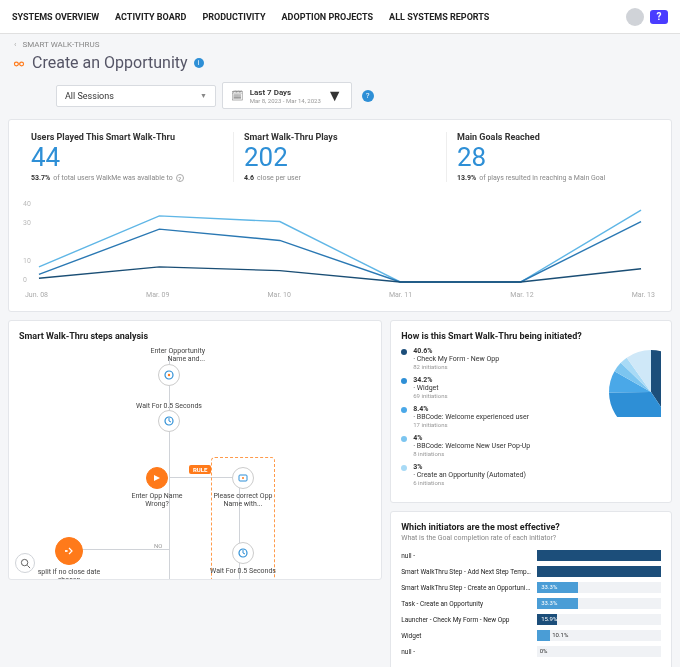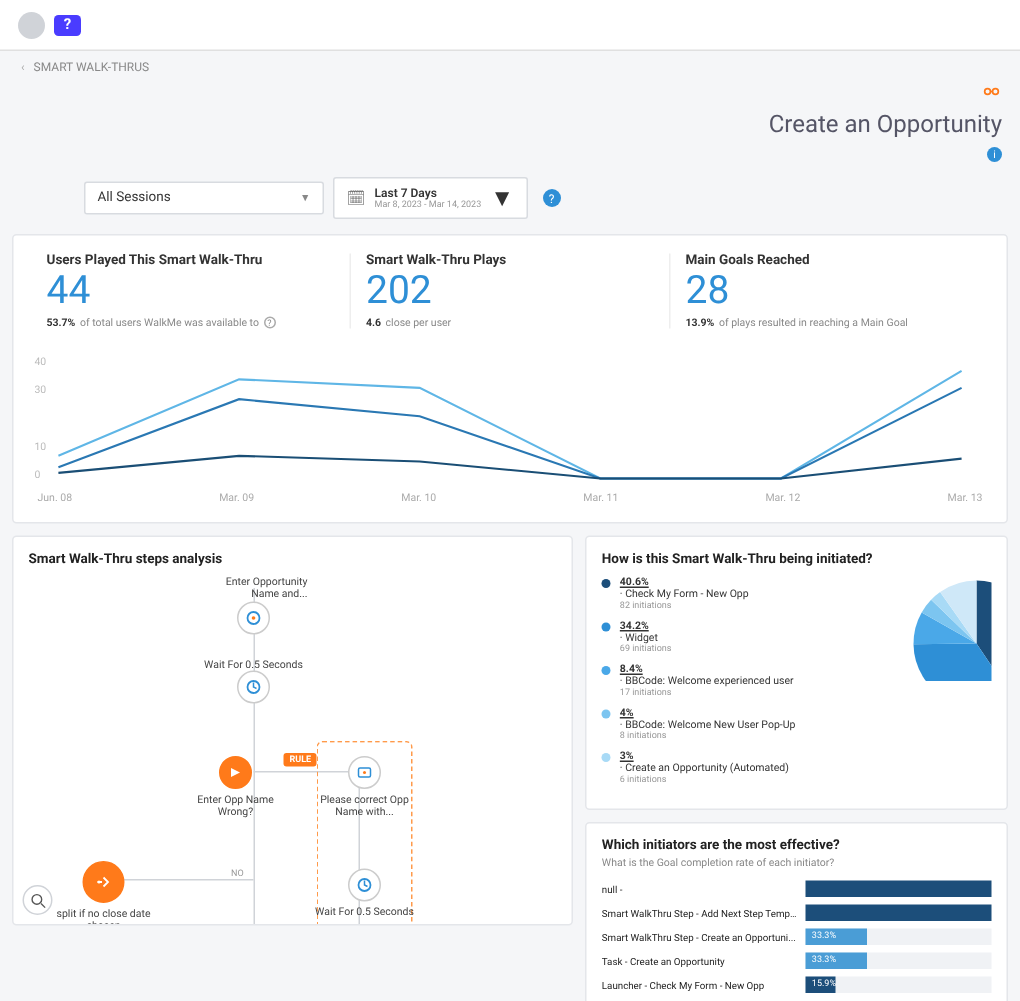--- a/index.html
+++ b/index.html
@@ -4,21 +4,21 @@
 <style>
 * { box-sizing: border-box; margin: 0; padding: 0; }
 body { font-family: -apple-system, BlinkMacSystemFont, "Segoe UI", Roboto, Arial, sans-serif; background: #f5f6f8; color: #333; width: 680px; }
 .topnav { background: #fff; border-bottom: 1px solid #e0e0e0; display: flex; align-items: center; padding: 0 12px; height: 34px; }
 .topnav .tabs { display: flex; gap: 16px; flex: 1; }
 .topnav .tab { font-size: 9px; font-weight: 700; color: #222; cursor: pointer; padding: 10px 0; }
 .topnav .avatar { width: 18px; height: 18px; border-radius: 50%; background: #d0d3d8; margin-right: 6px; }
 .topnav .help { width: 18px; height: 14px; border-radius: 3px; background: #4a3cff; color: #fff; font-size: 10px; display: flex; align-items: center; justify-content: center; font-weight: 700; }
 .crumbs { font-size: 8px; color: #888; padding: 6px 14px 0; display: flex; align-items: center; gap: 6px; }
 .crumbs .back { color: #aaa; cursor: pointer; }
-.page-title { display: flex; align-items: flex-end; gap: 6px; padding: 4px 12px 10px; flex-direction: column; }
+.page-title { display: flex; align-items: center; gap: 6px; padding: 4px 12px 10px; }
 .page-title .ticon { width: 14px; height: 14px; }
 .page-title h1 { font-size: 16px; font-weight: 400; color: #556; }
 .page-title .info { width: 10px; height: 10px; border-radius: 50%; background: #2e8fd6; color: #fff; font-size: 7px; display: flex; align-items: center; justify-content: center; }
 .filters { display: flex; gap: 6px; padding: 0 10px 10px; align-items: center; }
 .select { background: #fff; border: 1px solid #d8dbe0; border-radius: 2px; padding: 5px 8px; font-size: 9px; display: flex; align-items: center; gap: 6px; cursor: pointer; margin-left: 46px; }
 .select .caret { font-size: 7px; color: #888; }
 .date-sel { background: #fff; border: 1px solid #d8dbe0; border-radius: 2px; padding: 3px 8px; display: flex; align-items: center; gap: 6px; cursor: pointer; }
 .date-sel .cal { font-size: 10px; color: #666; }
 .date-sel .dlab { font-size: 8px; font-weight: 600; color: #333; }
 .date-sel .drange { font-size: 6px; color: #999; }
@@ -55,40 +55,47 @@
 .hline { position: absolute; height: 1px; background: #d0d3d8; }
 .ylab { position: absolute; font-size: 6px; color: #999; }
 .zoom-btn { position: absolute; bottom: 6px; left: 6px; width: 20px; height: 20px; border: 1px solid #d0d3d8; border-radius: 50%; background: #fff; display: flex; align-items: center; justify-content: center; font-size: 10px; cursor: pointer; }
 
 
 .init-row { display: flex; gap: 10px; }
 .init-list { flex: 1; }
 .init-item { display: flex; gap: 6px; margin-bottom: 6px; align-items: flex-start; }
 .dot { width: 6px; height: 6px; border-radius: 50%; margin-top: 2px; flex-shrink: 0; }
 .init-item .itxt { font-size: 7px; color: #333; }
-.init-item .ipct { font-weight: 700; text-decoration: underline; }
+.init-item .ipct { font-weight: 700; }
 .init-item .isub { font-size: 6px; color: #999; }
 .pie-wrap { width: 70px; height: 70px; position: relative; overflow: hidden; }
 .pie-wrap svg { position: absolute; left: 10px; top: -5px; }
 
 
 .eff-row { display: flex; align-items: center; margin-bottom: 5px; gap: 6px; }
 .eff-row .elab { width: 130px; font-size: 6.5px; color: #222; white-space: nowrap; overflow: hidden; text-overflow: ellipsis; text-align: left; }
 .eff-row .ebar-wrap { flex: 1; background: #f0f2f5; height: 11px; position: relative; }
 .eff-row .ebar { height: 100%; background: #1c4e7a; }
 .eff-row .epct { position: absolute; font-size: 6px; color: #fff; left: 4px; top: 1px; }
 .eff-row .epct.out { color: #333; }
 
 
 .yt { font-size: 7px; fill: #bbb; }
 </style>
 </head>
 <body>
 
 <div class="topnav">
+  <div class="tabs">
+    <div class="tab">SYSTEMS OVERVIEW</div>
+    <div class="tab">ACTIVITY BOARD</div>
+    <div class="tab">PRODUCTIVITY</div>
+    <div class="tab">ADOPTION PROJECTS</div>
+    <div class="tab">ALL SYSTEMS REPORTS</div>
+  </div>
   <div class="avatar"></div>
   <div class="help">?</div>
 </div>
 
 <div class="crumbs">
   <span class="back">‹</span>
   <span>SMART WALK-THRUS</span>
 </div>
 
 <div class="page-title">

